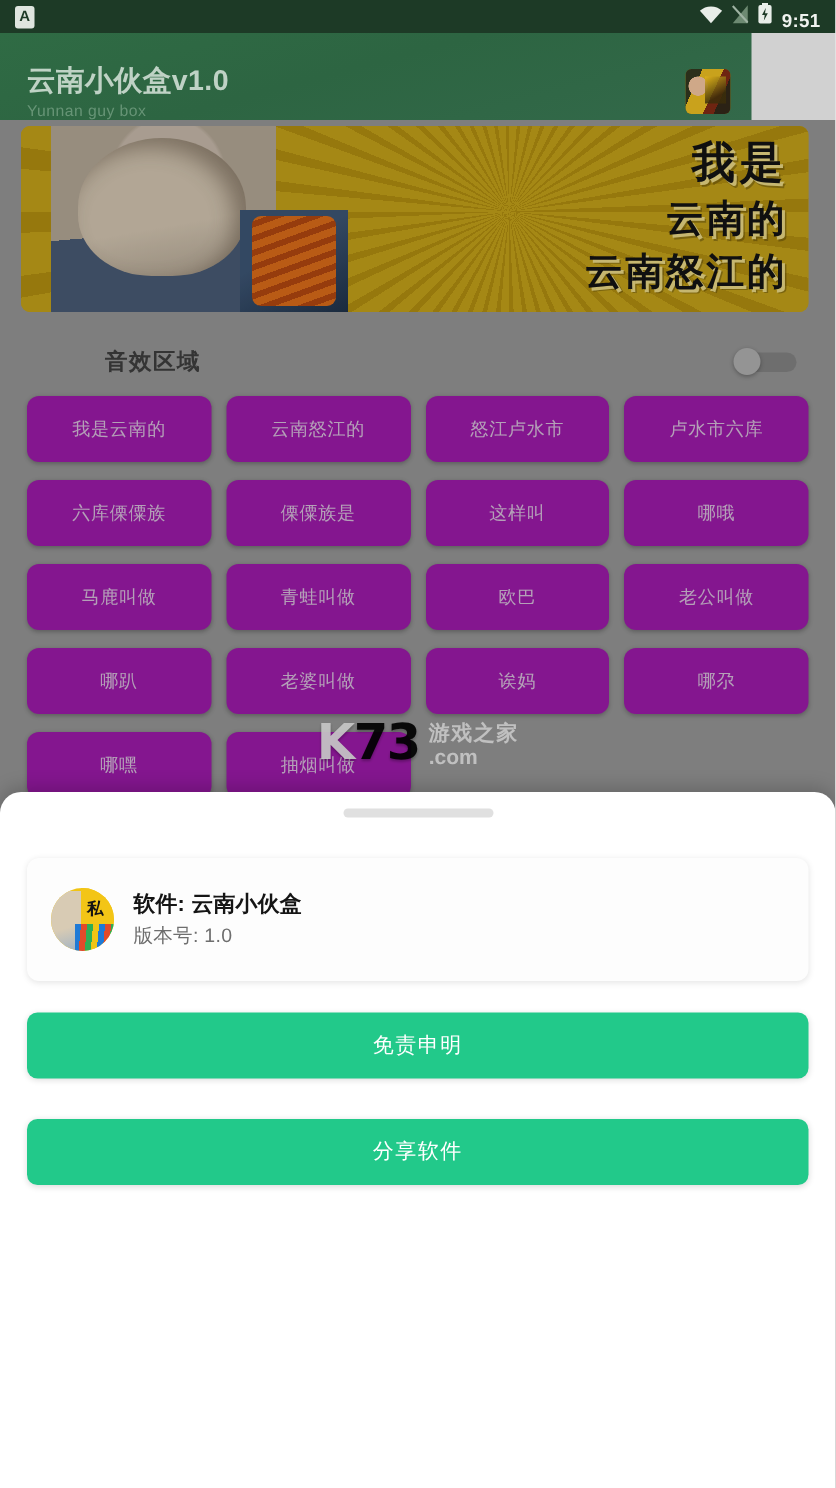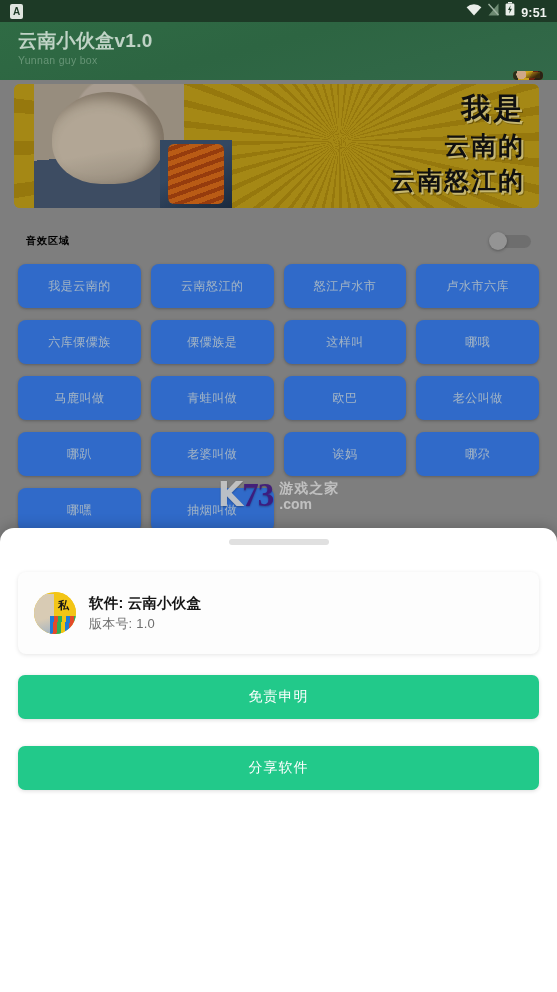--- a/index.html
+++ b/index.html
@@ -54,29 +54,28 @@
     font-size: 12.5px;
     font-weight: bold;
     letter-spacing: 0.2px;
   }
   .ic { display: block; }
 
   
   .app-header {
     position: absolute;
     top: 22px; left: 0;
-    width: 557px;
+    width: 501px;
     height: 58px;
     background: linear-gradient(165deg, #2f6b44 0%, #2d6542 45%, #33694a 100%);
     z-index: 20;
     display: flex;
     align-items: flex-start;
-    padding: 6px 14px 0 18px;
-    overflow: hidden;
-    flex-direction: column;
+    padding: 20px 14px 0 18px;
+    overflow: hidden;
   }
   .header-texts { display: flex; flex-direction: column; filter: blur(0.35px); }
   .app-title {
     color: rgba(228,238,230,0.80);
     font-size: 19px;
     font-weight: bold;
     line-height: 26px;
     letter-spacing: 0.3px;
   }
   .app-subtitle {
@@ -179,24 +178,25 @@
   .bt3 { font-size: 25px; line-height: 35px; letter-spacing: 2px; }
 
   
   .section-row {
     margin: 18px 26px 0 26px;
     height: 30px;
     display: flex;
     align-items: center;
   }
   .section-title {
-    color: #000000;
-    font-size: 10px;
+    color: #404040;
+    font-size: 15px;
     font-weight: bold;
     letter-spacing: 1px;
+    margin-left: 44px;
   }
   .toggle {
     margin-left: auto;
     width: 44px; height: 20px;
     position: relative;
   }
   .toggle-track {
     position: absolute;
     right: 0; top: 4px;
     width: 34px; height: 13px;
@@ -215,21 +215,21 @@
   
   .grid {
     margin: 8px 18px 0 18px;
     display: grid;
     grid-template-columns: repeat(4, 1fr);
     gap: 12px 10px;
   }
   .snd-btn {
     height: 44px;
     border-radius: 8px;
-    background: #3b82f6;
+    background: #a21caf;
     border: none;
     color: rgba(236,244,238,.78);
     font-size: 12px;
     font-family: "Liberation Sans", sans-serif;
     letter-spacing: .5px;
     display: flex;
     align-items: center;
     justify-content: center;
     box-shadow: 0 1px 3px rgba(0,0,0,.25);
     filter: blur(0.4px);
@@ -246,21 +246,21 @@
     opacity: .92;
     pointer-events: none;
   }
   .wm-k {
     font-size: 33px; font-weight: bold;
     font-family: "DejaVu Sans", sans-serif;
     color: #f2f2f2;
     letter-spacing: -1px;
     text-shadow: 0 1px 2px rgba(0,0,0,.3);
   }
-  .wm-73 { color: #4c1d95; font-family: Liberation Serif, serif; }
+  .wm-73 { color: #000000; }
   .wm-right { display: flex; flex-direction: column; margin-bottom: 2px; }
   .wm-cn {
     font-size: 14px; font-weight: bold; color: #f2f2f2;
     letter-spacing: 1px; line-height: 16px;
   }
   .wm-com {
     font-size: 14px; font-weight: bold; color: #f2f2f2;
     line-height: 16px; letter-spacing: 0;
   }
 

